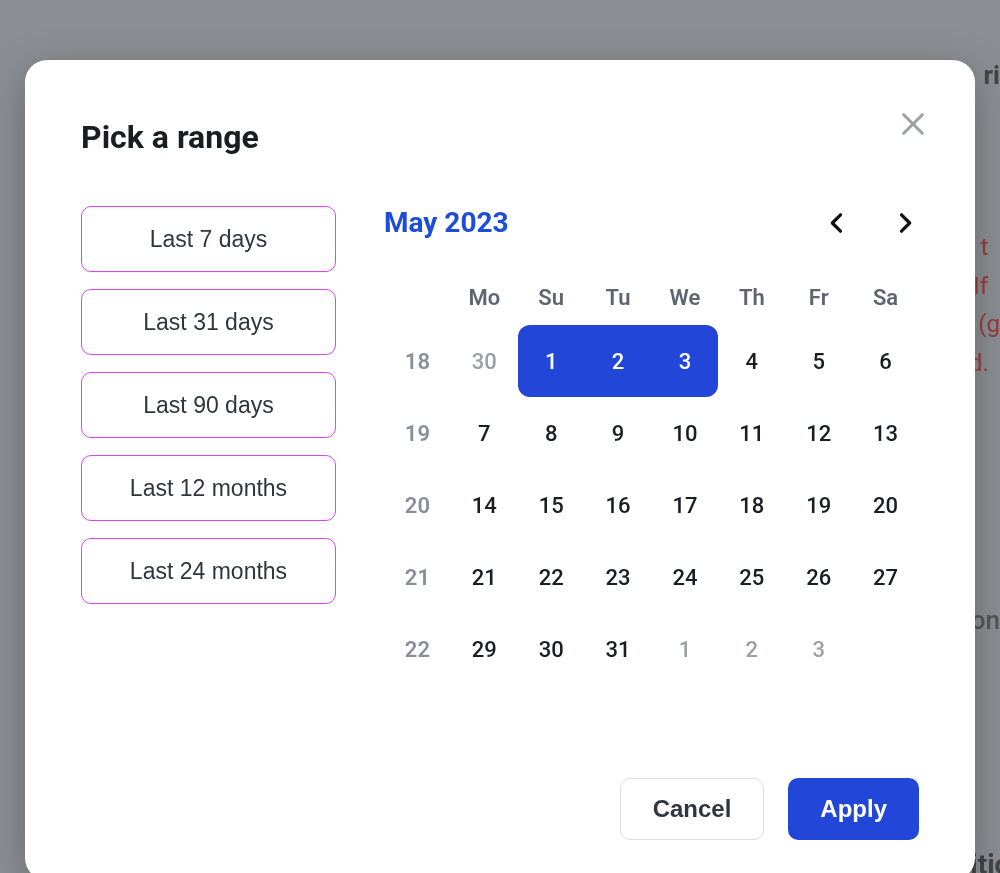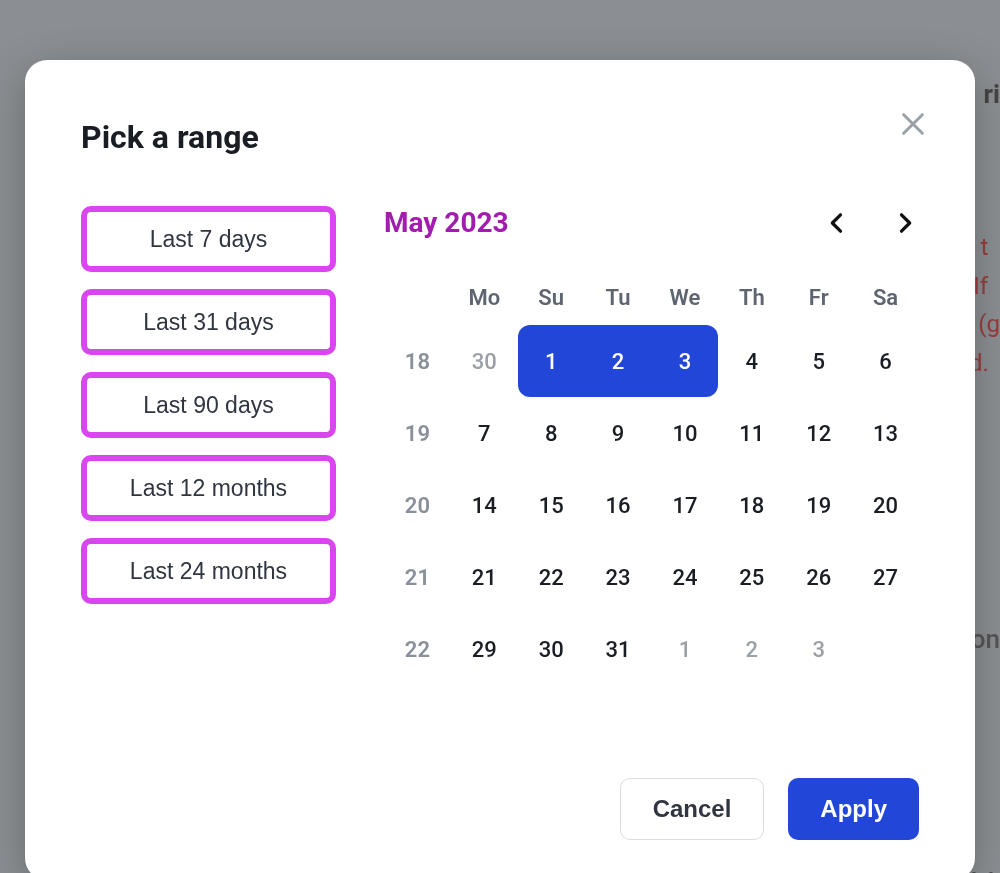--- a/index.html
+++ b/index.html
@@ -7,21 +7,21 @@
     body {
       font-family: -apple-system, BlinkMacSystemFont, "Segoe UI", Roboto, Helvetica, Arial, sans-serif;
       background: #8b8e92;
       position: relative;
     }
     .backdrop {
       position: absolute; inset: 0; background: #8b8e92;
     }
     .bg-fragments { position:absolute; right:0; top:35px; font-size:24px; color:#9a3b3b; text-align:left; line-height:1.6; }
     .bg-fragments div { padding-right:0; }
-    .bg-fragment-dark { position:absolute; right:0; font-size:26px; font-weight:700; color:#444;margin-top:19px; }
+    .bg-fragment-dark { position:absolute; right:0; font-size:26px; font-weight:700; color:#444; }
 
     .modal {
       position: absolute;
       left: 25px; top: 20px;
       width: 950px; height: 820px;
       background: #fff;
       border-radius: 22px;
       box-shadow: 0 10px 40px rgba(0,0,0,0.25);
       padding: 58px 56px 40px 56px;
       margin-top: 40px;
@@ -39,28 +39,28 @@
     }
     .close-btn svg { width:100%; height:100%; stroke:currentColor; }
 
     .body {
       display:flex; gap:48px;
     }
     .presets {
       display:flex; flex-direction:column; gap:17px; width:255px;
     }
     .preset-btn {
-      height:66px; border:6px solid #d946ef; border-radius:10px;
+      height:66px; border:1px solid #d946ef; border-radius:10px;
       background:#fff; font-size:23px; font-weight:500; color:#303540;
       cursor:pointer; box-shadow: 0 1px 0 rgba(0,0,0,0.03);
     }
 
     .calendar { flex:1; }
     .cal-header { display:flex; justify-content:space-between; align-items:center; margin-bottom:30px; }
-    .cal-title { font-size:28px; font-weight:700; color:#a21caf; }
+    .cal-title { font-size:28px; font-weight:700; color:#1d4ed8; }
     .cal-nav { display:flex; gap:40px; }
     .nav-btn { width:28px; height:28px; cursor:pointer; color:#111; }
     .nav-btn svg { width:100%; height:100%; stroke:currentColor; }
 
     .cal-grid { display:grid; grid-template-columns: repeat(8, 1fr); }
     .cal-head-cell {
       text-align:center; font-size:22px; font-weight:600; color:#5e6570;
       height:56px; display:flex; align-items:center; justify-content:center;
     }
     .cal-head-cell.blank { }

